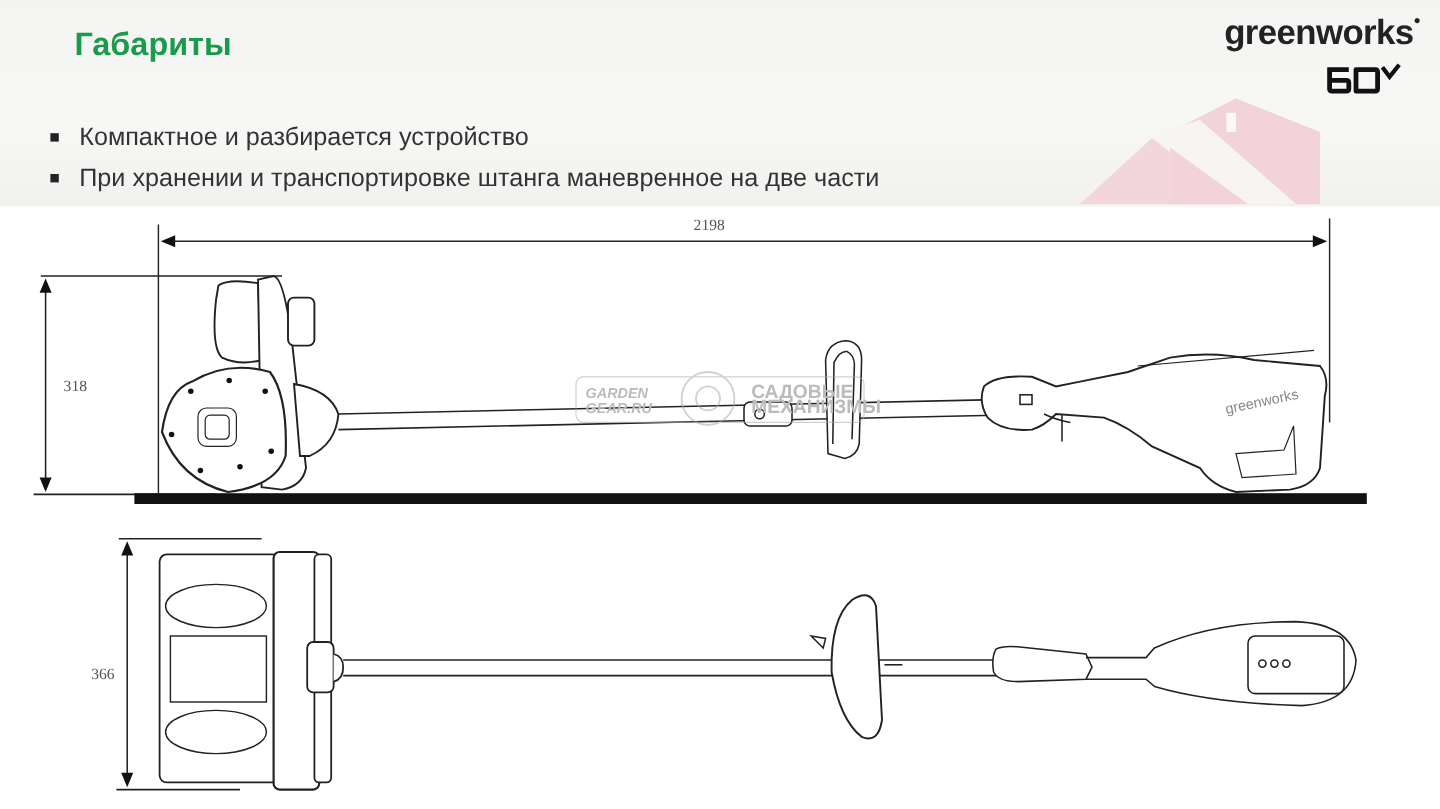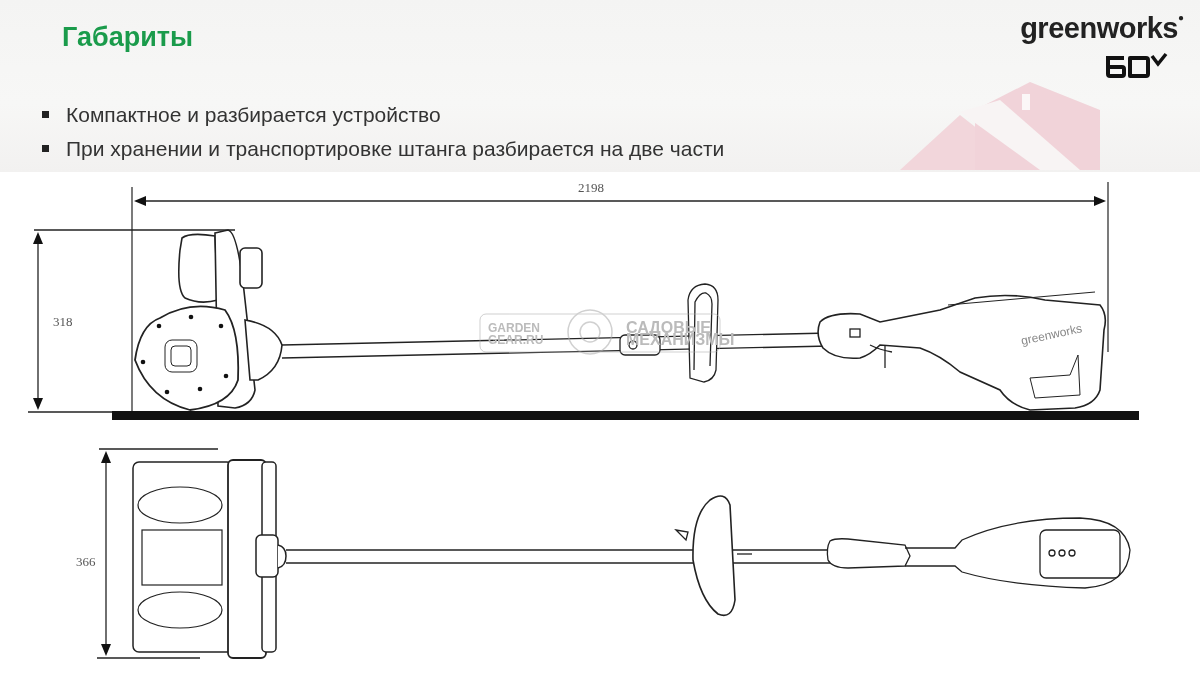--- a/index.html
+++ b/index.html
@@ -27,21 +27,21 @@
     <polygon points="975,170 975,110 1030,82 1100,110 1100,170" fill="#f1d3d9"></polygon>
     <polygon points="960,112 1000,100 1080,170 1040,170" fill="#f8f4f4"></polygon>
     <rect x="1022" y="94" width="8" height="16" fill="#fbf7f7"></rect>
   </svg>
 </div>
 
 <div class="title">Габариты</div>
 
 <ul class="bullets">
   <li><span class="sq"></span><span>Компактное и разбирается устройство</span></li>
-  <li><span class="sq"></span><span>При хранении и транспортировке штанга разбирается на две части</span></li>
+  <li><span class="sq"></span><span>При хранении и транспортировке штанга маневренное на две части</span></li>
 </ul>
 
 <div class="logo">
   <span class="logo-word">greenworks</span><span class="logo-dot">●</span>
 </div>
 <svg class="logo-volt" width="68" height="30" viewBox="0 0 68 30">
   <path d="M4,4 H22 V8 H8 V13 H20 Q24,13 24,17 V22 Q24,26 20,26 H8 Q4,26 4,22 Z M8,17 V22 H20 V17 Z" fill="#111"></path>
   <path d="M28,4 H44 Q48,4 48,8 V22 Q48,26 44,26 H28 Q26,26 26,24 V6 Q26,4 28,4 Z M30,8 V22 H44 V8 Z" fill="#111"></path>
   <path d="M50,4 L56,12 L64,2" stroke="#111" stroke-width="3.5" fill="none"></path>
 </svg>
@@ -139,20 +139,20 @@
     <circle cx="1052" cy="553" r="3"></circle>
       <circle cx="1062" cy="553" r="3"></circle>
       <circle cx="1072" cy="553" r="3"></circle>
   </g>
 </svg>
 
 <div class="dim" style="left:578px;top:180px;">2198</div>
 <div class="dim" style="left:9px;top:314px;margin-left:44px;">318</div>
 <div class="dim" style="left:76px;top:554px;text-align:center;">366</div>
 
-<div class="dim" style="left:488px;top:322px;font-family:'Liberation Sans',sans-serif;font-size:12px;font-weight:bold;color:#bbb;line-height:12px;">
+<div class="dim" style="left:488px;top:322px;font-family:'Liberation Sans',sans-serif;font-size:12px;font-weight:bold;color:#bbb;line-height:12px;font-style:italic;">
   <div>GARDEN</div>
   <div>GEAR.RU</div>
 </div>
 <div class="dim" style="left:626px;top:322px;font-family:'Liberation Sans',sans-serif;font-size:16px;font-weight:bold;color:#bbb;line-height:12px;">
   <div>САДОВЫЕ</div>
   <div>МЕХАНИЗМЫ</div>
 </div>
 
 </body></html>

